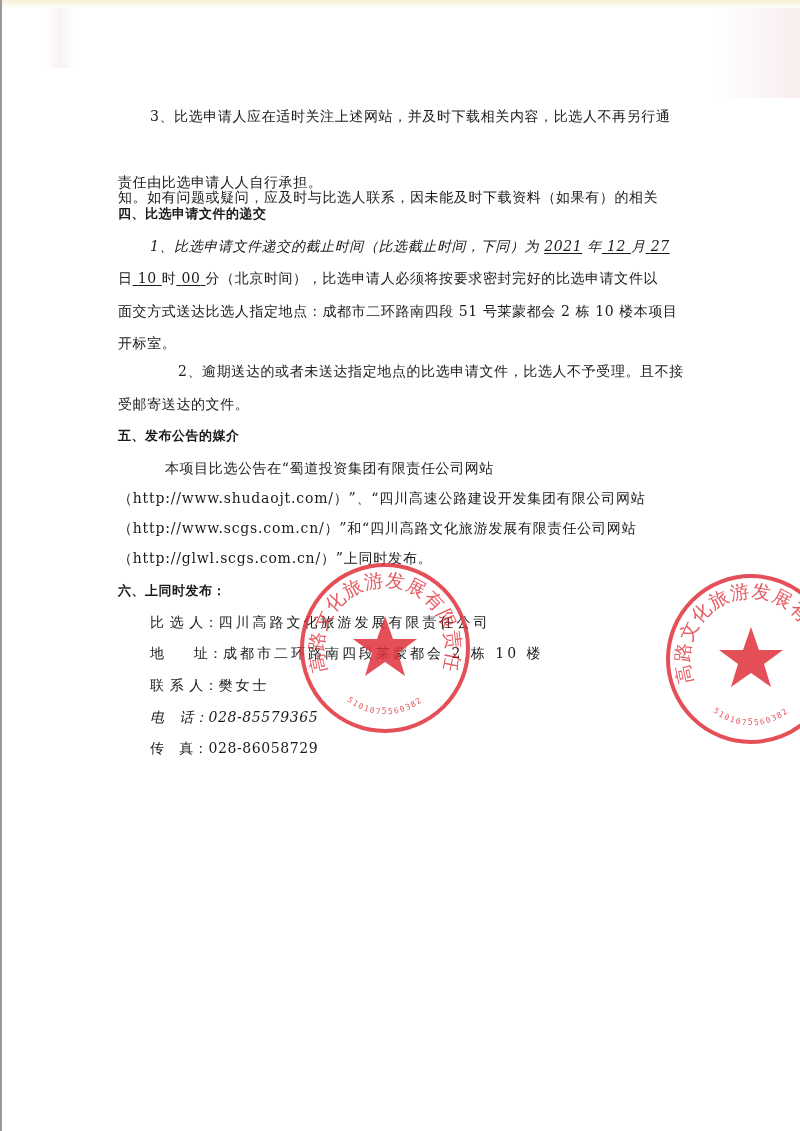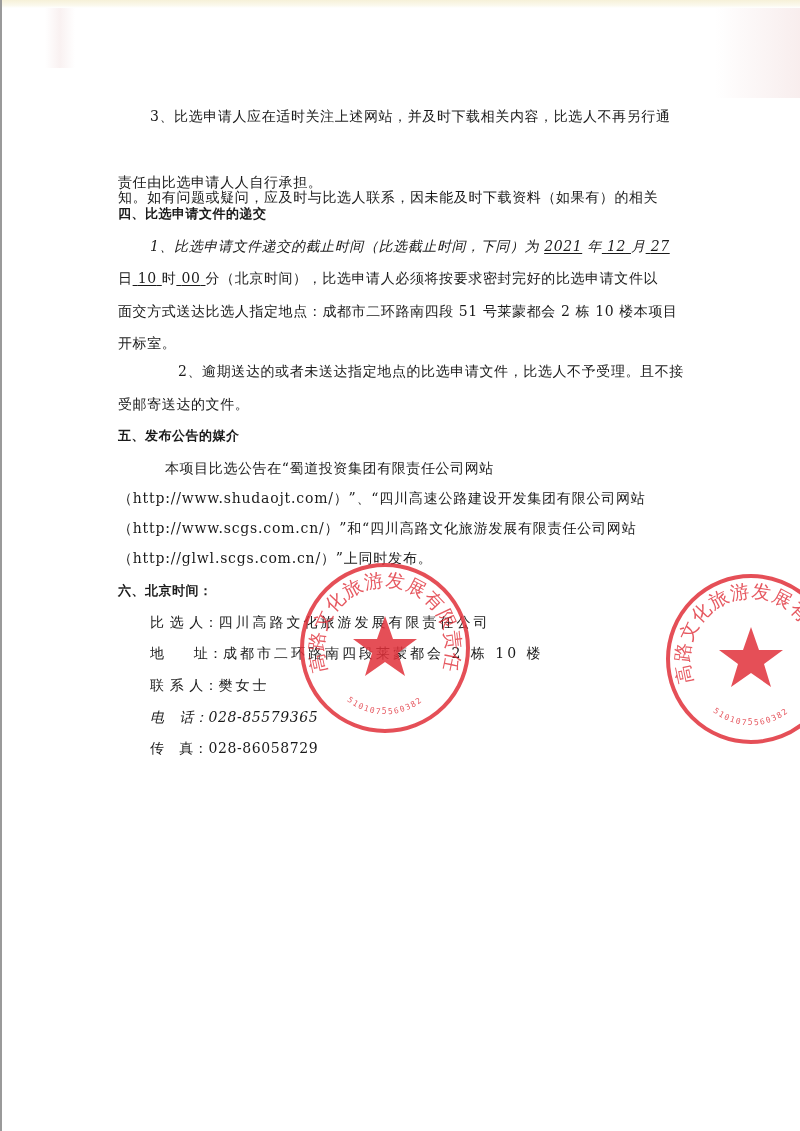--- a/index.html
+++ b/index.html
@@ -51,21 +51,21 @@
 
 <div class="line" style="left:150px; top:361px;margin-left:28px;">2、逾期送达的或者未送达指定地点的比选申请文件，比选人不予受理。且不接</div>
 <div class="line" style="left:118px; top:394px;">受邮寄送达的文件。</div>
 
 <div class="line heading" style="left:118px; top:426px;">五、发布公告的媒介</div>
 <div class="line" style="left:165px; top:458px;">本项目比选公告在“蜀道投资集团有限责任公司网站</div>
 <div class="line mono" style="left:118px; top:488px;">（http://www.shudaojt.com/）”、“四川高速公路建设开发集团有限公司网站</div>
 <div class="line mono" style="left:118px; top:518px;">（http://www.scgs.com.cn/）”和“四川高路文化旅游发展有限责任公司网站</div>
 <div class="line mono" style="left:118px; top:548px;">（http://glwl.scgs.com.cn/）”上同时发布。</div>
 
-<div class="line heading" style="left:118px; top:581px;">六、北京时间：</div>
+<div class="line heading" style="left:118px; top:581px;">六、上同时发布：</div>
 
 <div class="line" style="left:150px; top:612px;">
   <span>比 选 人：</span><span class="wide">四川高路文化旅游发展有限责任公司</span>
 </div>
 <div class="line" style="left:150px; top:643px;">
   <span>地　　址：</span><span class="wide">成都市二环路南四段莱蒙都会 2 栋 10 楼</span>
 </div>
 <div class="line" style="left:150px; top:675px;">
   <span>联 系 人：</span><span class="wide">樊女士</span>
 </div>

